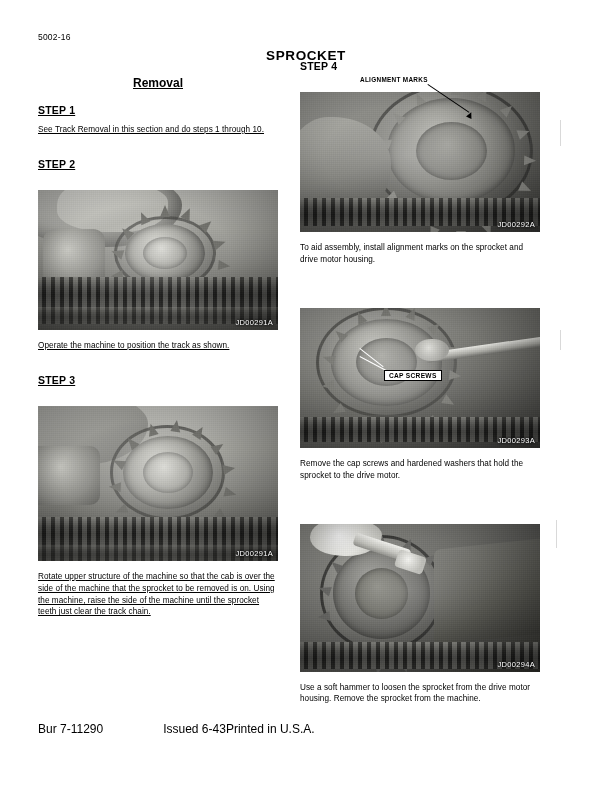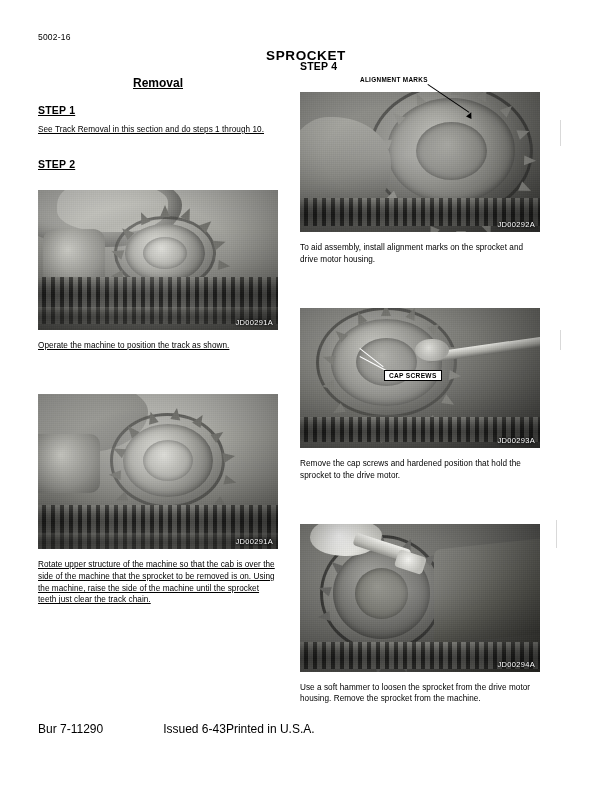--- a/index.html
+++ b/index.html
@@ -306,20 +306,21 @@
       <div class="track-band" style="top:84%; height:12%; opacity:0.75;"></div>
       <div class="grain"></div>
       <div class="vig"></div>
       <div class="code">JD00291A</div>
     </div>
     <div class="gap-sm"></div>
     <p class="body-text">Operate the machine to position the track as shown.</p>
 
     <div class="gap-lg"></div>
 
+    <div class="step-label">STEP 3</div>
     <div class="photo" style="height:155px;">
       <div class="bg-track"></div>
       <div class="blob" style="left:-16%; top:-10%; width:62%; height:48%; background:linear-gradient(150deg,#c6c6c1 0%, #9a9a95 60%, #70706c 100%);"></div>
       <div style="position:absolute; left:-4%; top:26%; width:30%; height:38%; background:radial-gradient(circle at 45% 35%, #c4c4be 0%, #8b8b86 60%, #5a5a56 100%); border-radius:10px;"></div>
       <div class="sprocket" style="left:28%; top:10%; width:52%; height:66%;">
         <div class="rim"></div>
         <div class="hub"></div>
         <div class="hub2"></div>
         <div class="tooth" style="transform:rotate(8deg) translate(-5px,-52px);"></div>
         <div class="tooth" style="transform:rotate(32deg) translate(-5px,-52px);"></div>
@@ -421,21 +422,21 @@
       <div class="grain"></div>
       <div class="vig"></div>
       <div class="code">JD00293A</div>
     </div>
     <div style="position:relative;">
       <div class="callout" style="left:84px; top:-78px;">CAP SCREWS</div>
       <div class="leader-w" style="left:60px; top:-92px; width:32px; transform:rotate(28deg);"></div>
       <div class="leader-w" style="left:60px; top:-100px; width:30px; transform:rotate(38deg);"></div>
     </div>
     <div class="gap-sm"></div>
-    <p class="body-text">Remove the cap screws and hardened position that hold the sprocket to the drive motor.</p>
+    <p class="body-text">Remove the cap screws and hardened washers that hold the sprocket to the drive motor.</p>
 
     <div class="gap-lg"></div>
 
     <div class="photo" style="height:148px;">
       <div class="bg-dark" style="background:linear-gradient(150deg,#8f8f8a 0%, #6b6b67 40%, #474744 75%, #35352f 100%);"></div>
 
       <div class="sprocket" style="left:6%; top:4%; width:56%; height:86%;">
         <div class="rim" style="border-color:rgba(30,30,28,0.7);"></div>
         <div class="hub" style="background:radial-gradient(circle at 38% 32%, #9a9a95 0%, #6a6a66 50%, #42423f 100%);"></div>
         <div class="hub2" style="background:radial-gradient(circle at 42% 36%, #87877f 0%, #55554f 100%);"></div>

